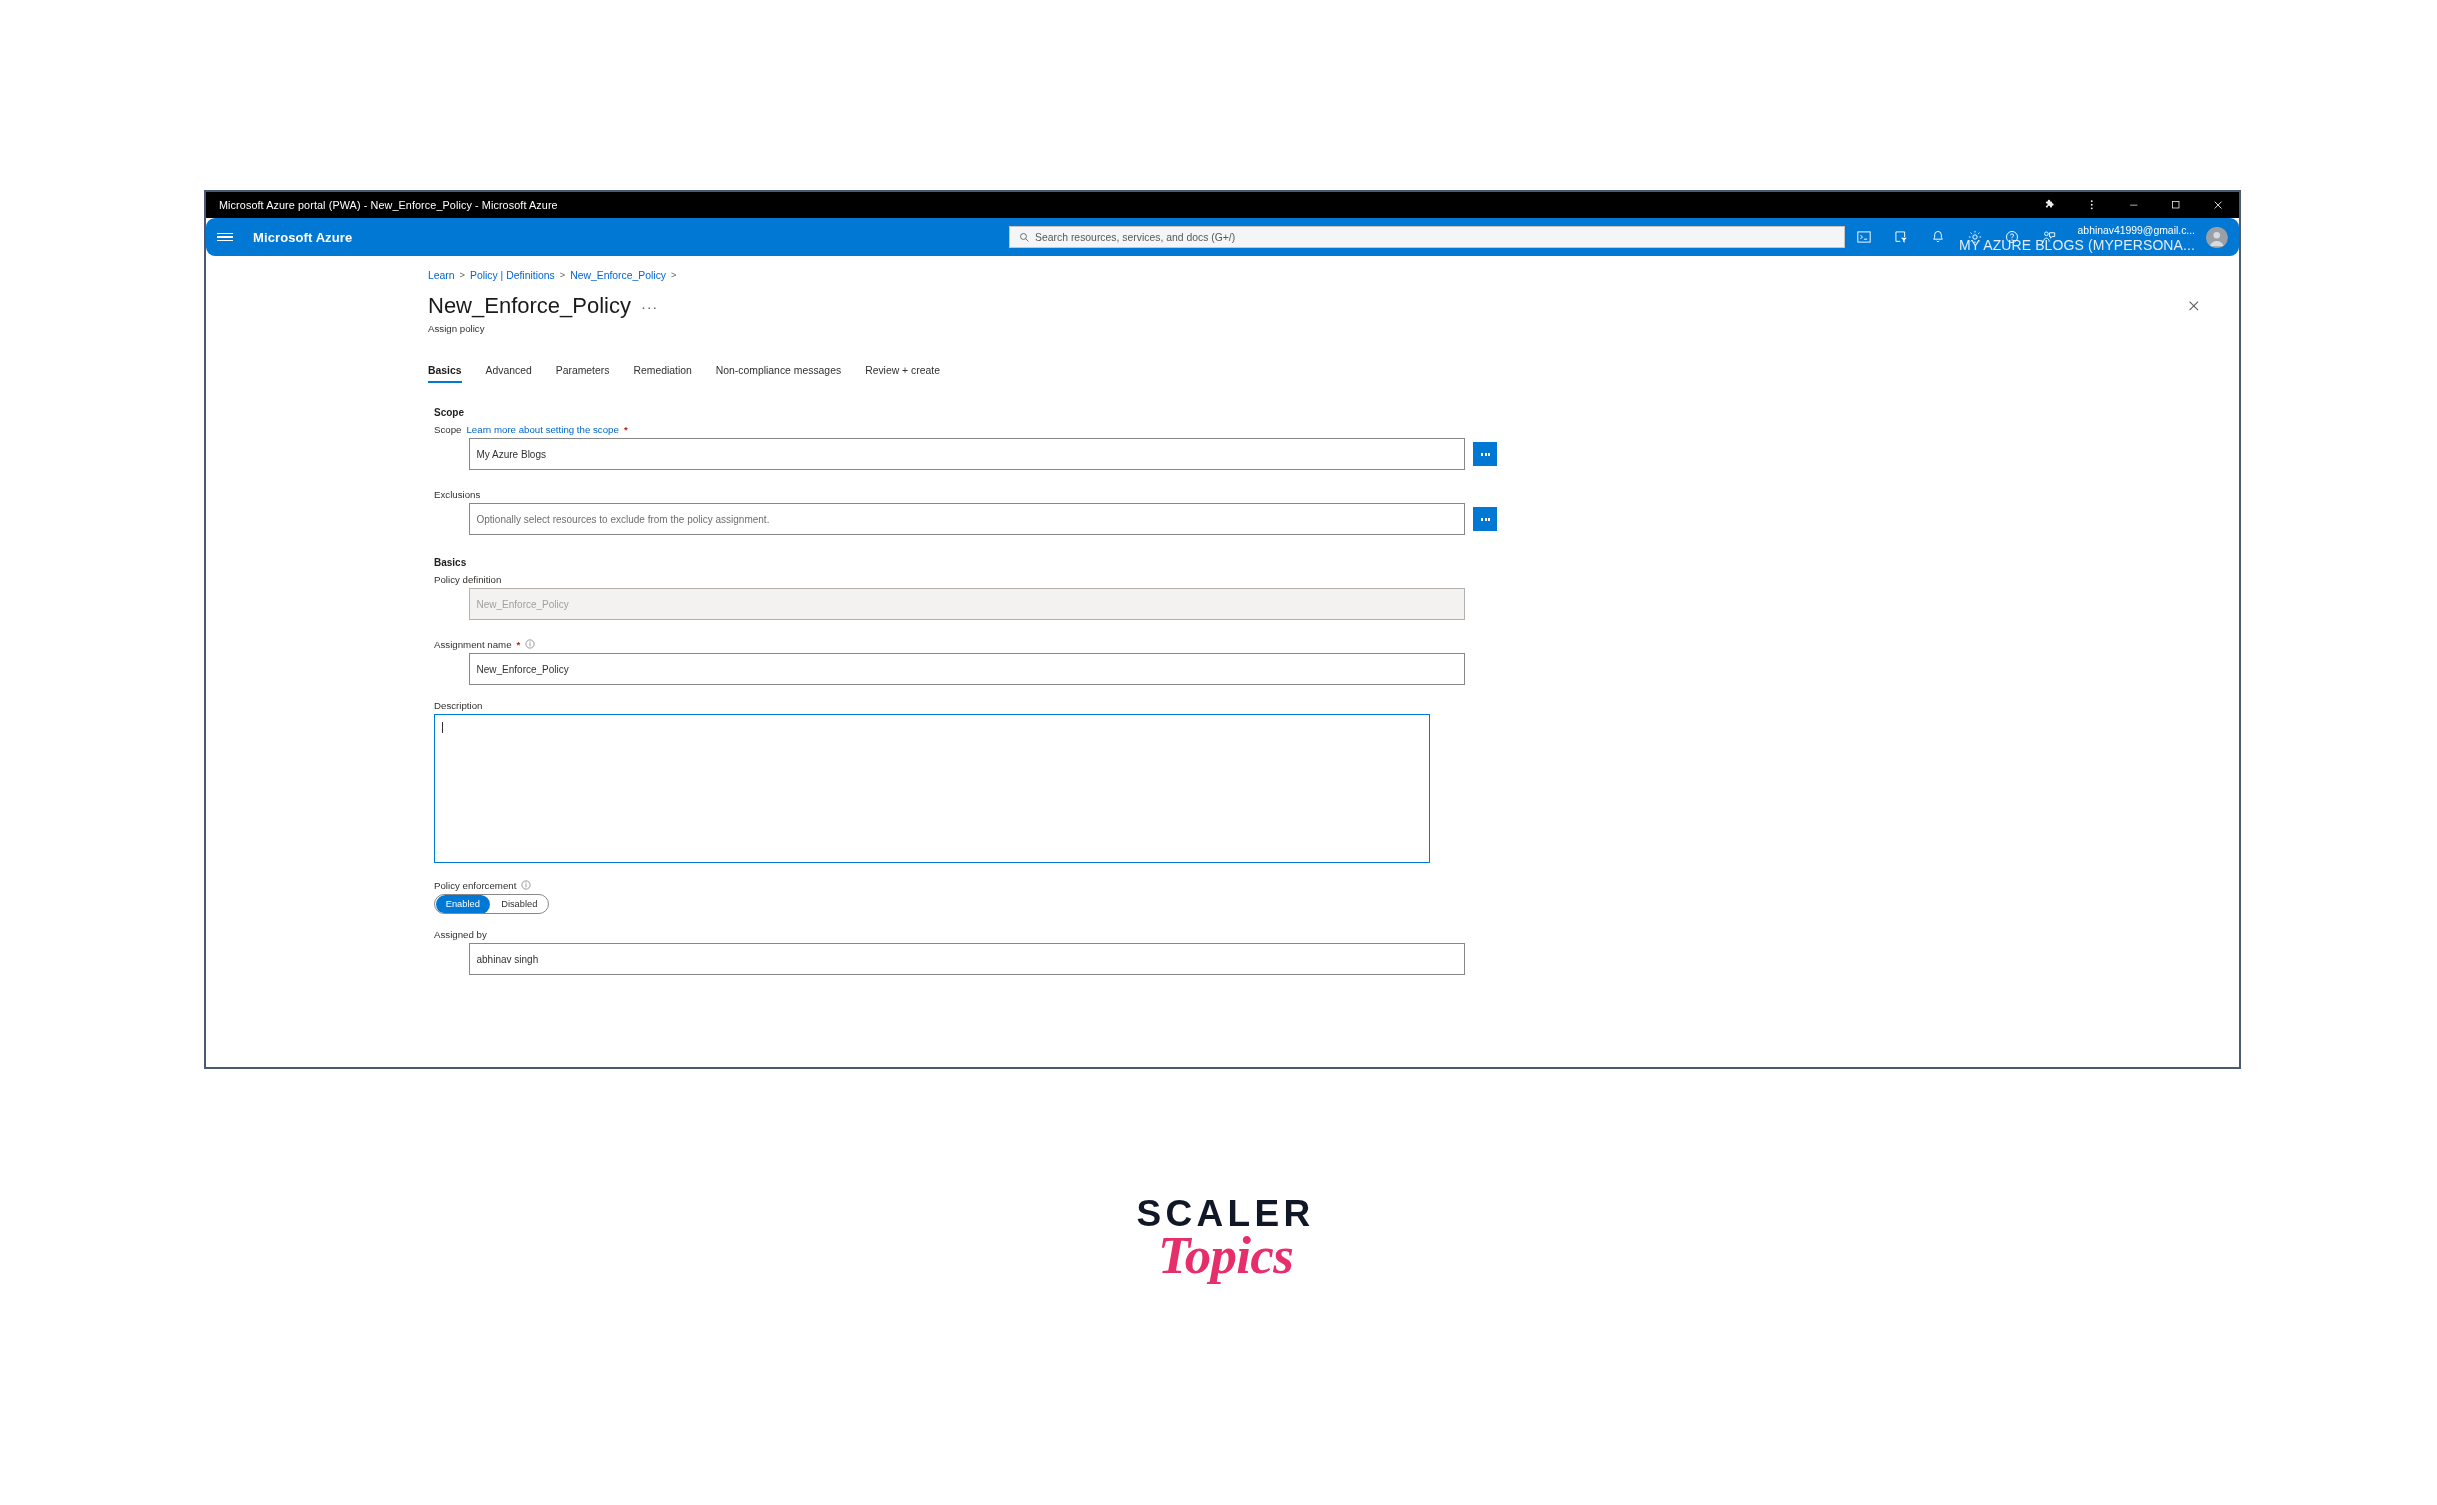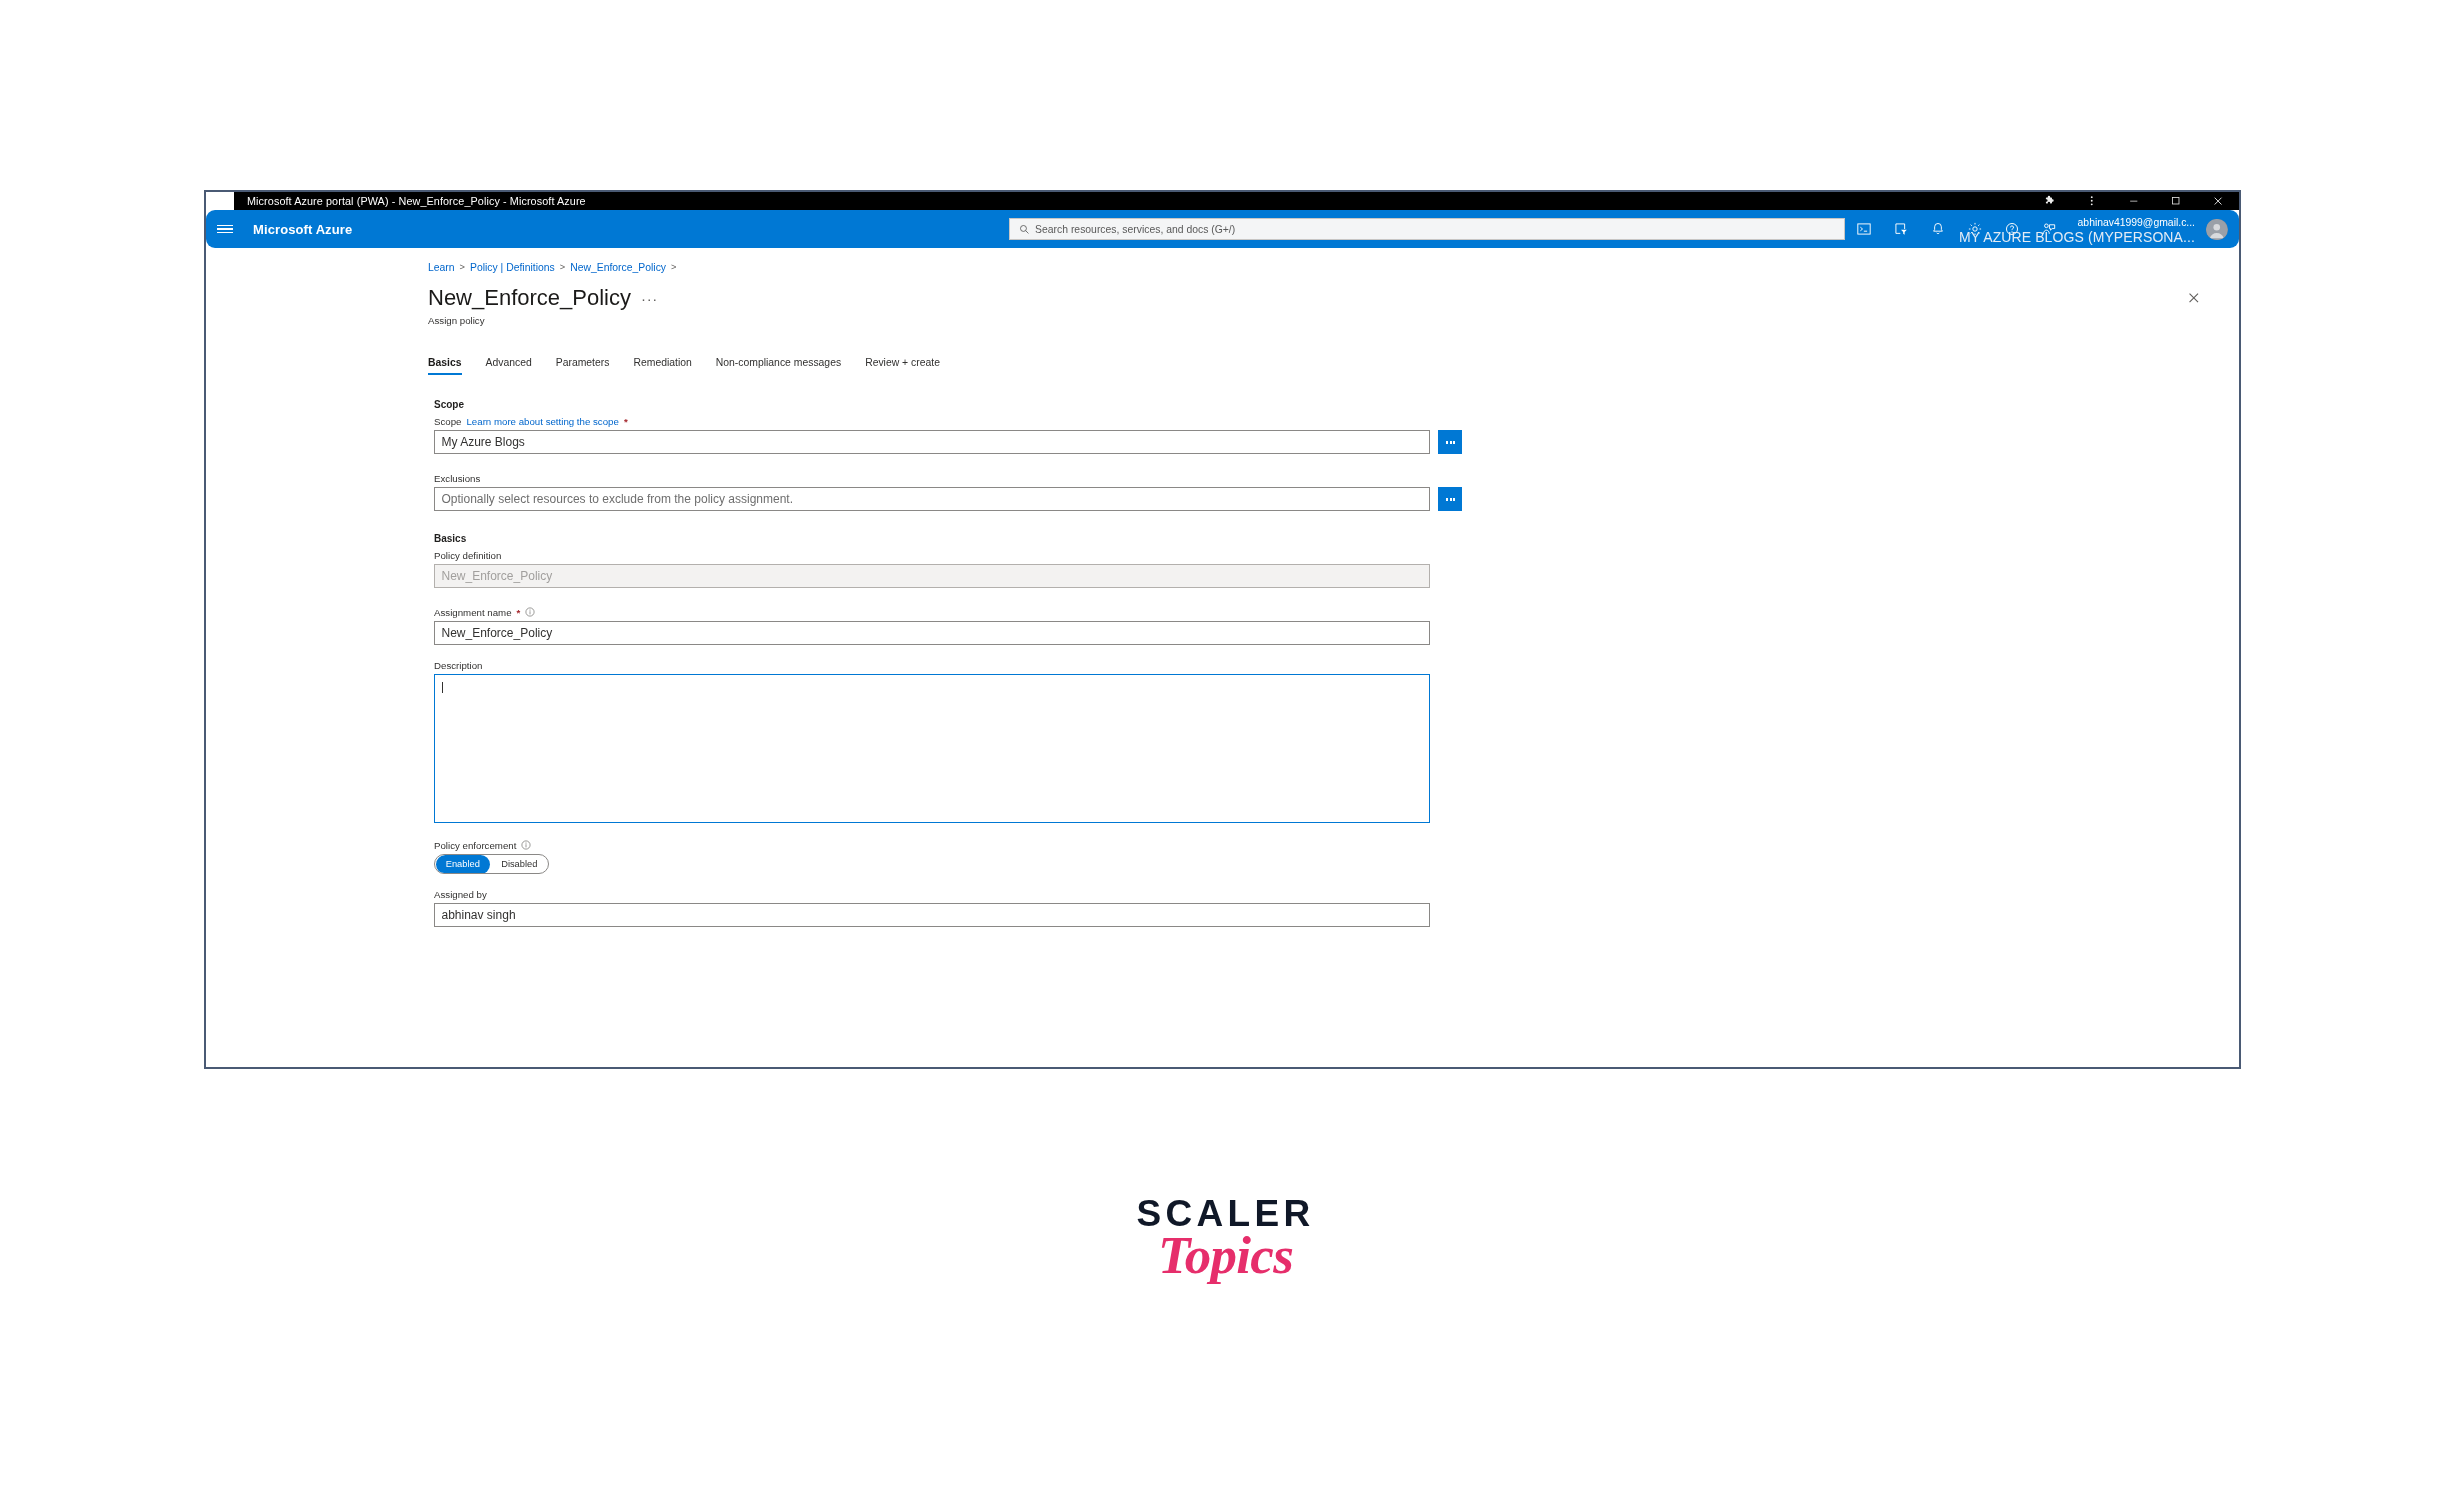--- a/index.html
+++ b/index.html
@@ -15,23 +15,23 @@
   .window {
     position: absolute; left: 204px; top: 190px;
     width: 2037px; height: 879px;
     border: 2.2px solid #4a5a74;
     background: #fff;
     overflow: hidden;
   }
 
   
   .titlebar {
-    height: 18px; background: #000; color: #fff;
+    height: 26px; background: #000; color: #fff;
     display: flex; align-items: center;
-    font-size: 10.8px; position: relative; margin-left: 28px;
+    font-size: 10.8px; position: relative;
   }
   .titlebar .ttl { padding-left: 13px; letter-spacing: 0.1px; white-space: nowrap; }
   .titlebar .spacer { flex: 1; }
   .tb-btn {
     width: 42px; height: 26px; display: flex; align-items: center; justify-content: center;
     color: #e8e8e8;
   }
   .tb-btn svg { display: block; }
 
   
@@ -108,25 +108,25 @@
 
   .form { position:absolute; left: 228px; top: 151px; width: 1720px; }
   .sechead { font-size: 10px; font-weight: 700; color:#201f1e; margin-bottom: 5.7px; }
   .flabel { font-size: 9.7px; color: #323130; margin-bottom: 3.6px; display:flex; align-items:center; gap: 5px; }
   .flabel .lnk { color: #0066cc; }
   .req { color: #a4262c; font-weight: 700; }
   .infoicon { display:inline-flex; }
 
   .fieldrow { display:flex; align-items:center; gap: 8px; }
   .txt {
-    width: 996px; height: 24px;
+    width: 996px; height: 32px;
     border: 0.7px solid #8a8886; background: #fff;
     font-family: "Liberation Sans", sans-serif;
-    font-size: 12px; color: #323130;
-    padding: 0 6.5px; outline: none;
+    font-size: 10px; color: #323130;
+    padding: 0 6.5px; outline: none; margin-left: 35px;
   }
   .txt::placeholder { color: #6e6e6e; }
   .txt.disabled { background:#f3f2f1; border-color:#b3b0ad; color:#a19f9d; }
   .txt.med { width: 996px; }
   .ellbtn {
     width: 24.4px; height: 24px; background: #0078d4;
     display:flex; align-items:center; justify-content:center;
     color:#fff; cursor:pointer;
   }
   .ellbtn i { display:block; width:9.3px; height:2.9px;

